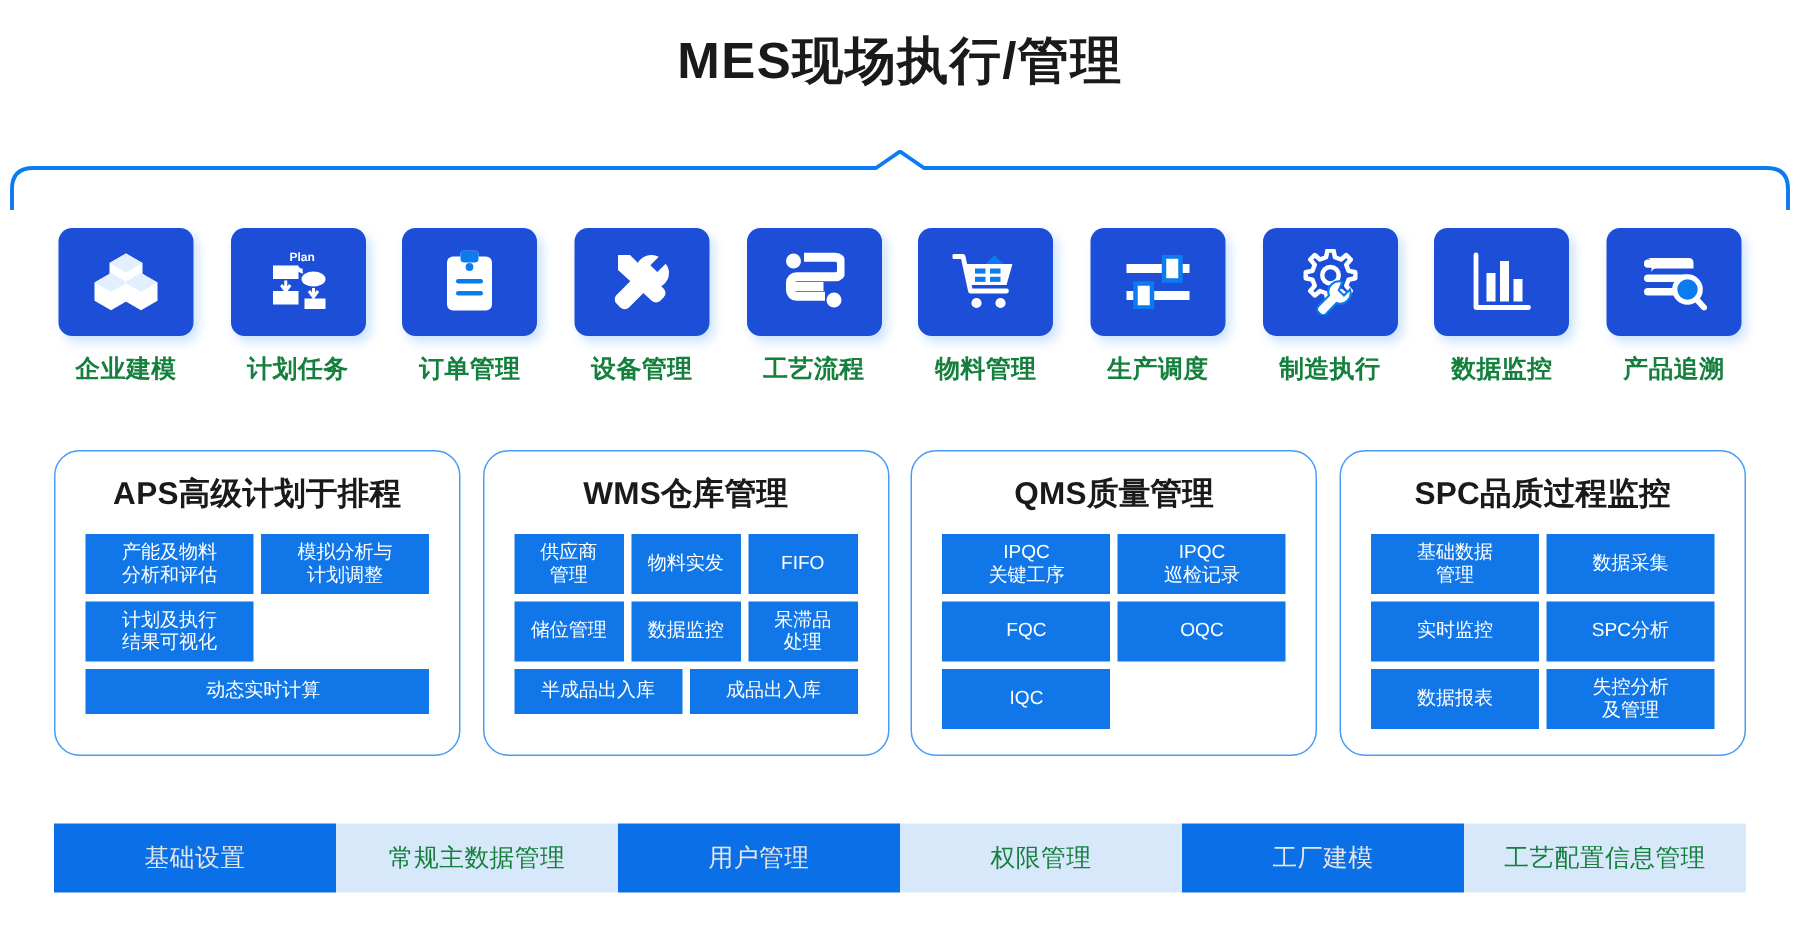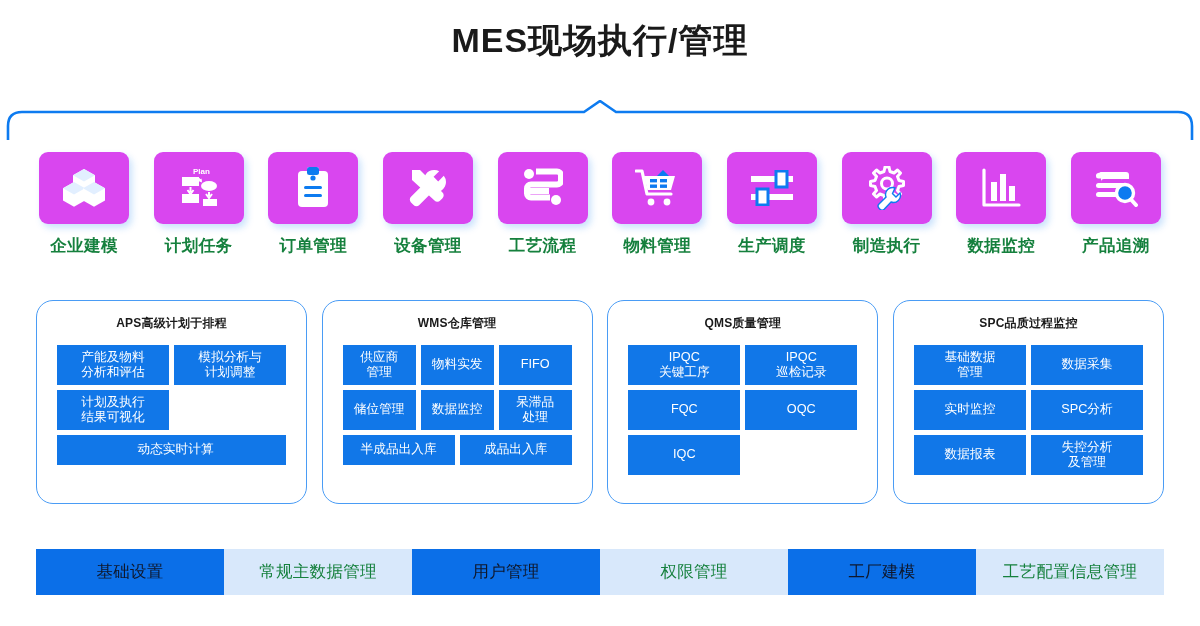--- a/index.html
+++ b/index.html
@@ -32,21 +32,21 @@
     position: absolute; left: 36px; top: 152px;
     width: 1128px; height: 110px;
     display: flex; justify-content: space-between;
   }
   .icon-item {
     width: 96px;
     display: flex; flex-direction: column; align-items: center;
   }
   .icon-tile {
     width: 90px; height: 72px;
-    background: #d946ef;
+    background: #1d4ed8;
     border-radius: 9px;
     display: flex; align-items: center; justify-content: center;
     box-shadow: 3px 4px 7px rgba(13,123,240,0.22);
   }
   .icon-tile svg { display: block; }
   .icon-label {
     margin-top: 11px;
     font-size: 16.5px; font-weight: 700; color: #15803d;
     white-space: nowrap; letter-spacing: 0.4px;
   }
@@ -59,21 +59,21 @@
   }
   .panel {
     width: 271px; height: 204px;
     border: 1.6px solid #4a9cf5;
     border-radius: 17px;
     background: #fff;
     padding: 14px 20px 0 20px;
     display: flex; flex-direction: column; align-items: center;
   }
   .panel-title {
-    font-size: 12px; font-weight: 700; color: #1a1a1a;
+    font-size: 21px; font-weight: 700; color: #1a1a1a;
     white-space: nowrap; letter-spacing: 0.2px;
     margin-bottom: 13px;
   }
   .grid {
     width: 100%;
     display: grid;
     gap: 5px;
   }
   .grid.g2 { grid-template-columns: 1fr 1fr; }
   .cell {
@@ -98,21 +98,21 @@
     width: 1128px; height: 46px;
     display: flex;
   }
   .bar-item {
     flex: 1;
     display: flex; align-items: center; justify-content: center;
     font-size: 16.5px; font-weight: 400;
     white-space: nowrap;
     letter-spacing: 0.3px;
   }
-  .bar-item.on  { background: #0b6fe8; color: #0f172a; }
+  .bar-item.on  { background: #0b6fe8; color: #e5e5e5; }
   .bar-item.off { background: #d8e8fb; color: #15803d; }
 </style>
 </head>
 <body>
 
 <div class="page">
 
   <div class="title">MES现场执行/管理</div>
 
   <div class="bracket">

